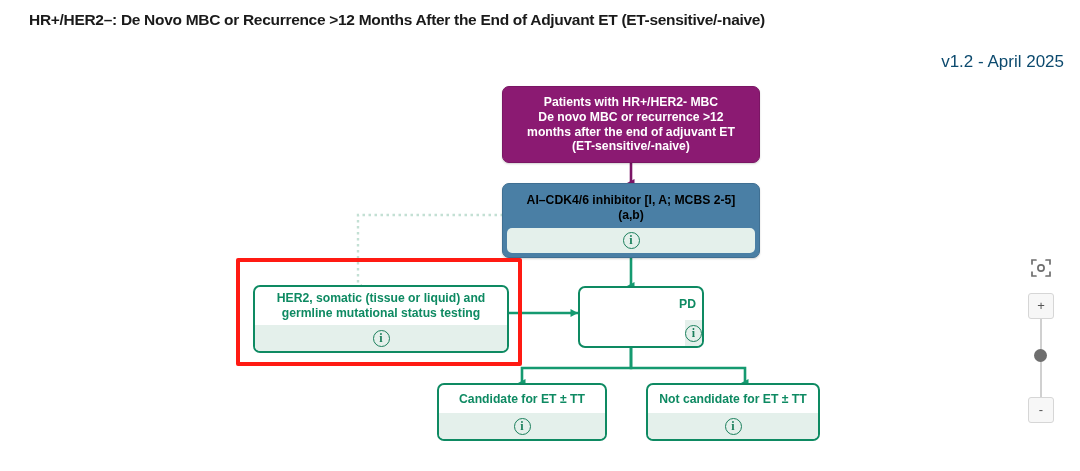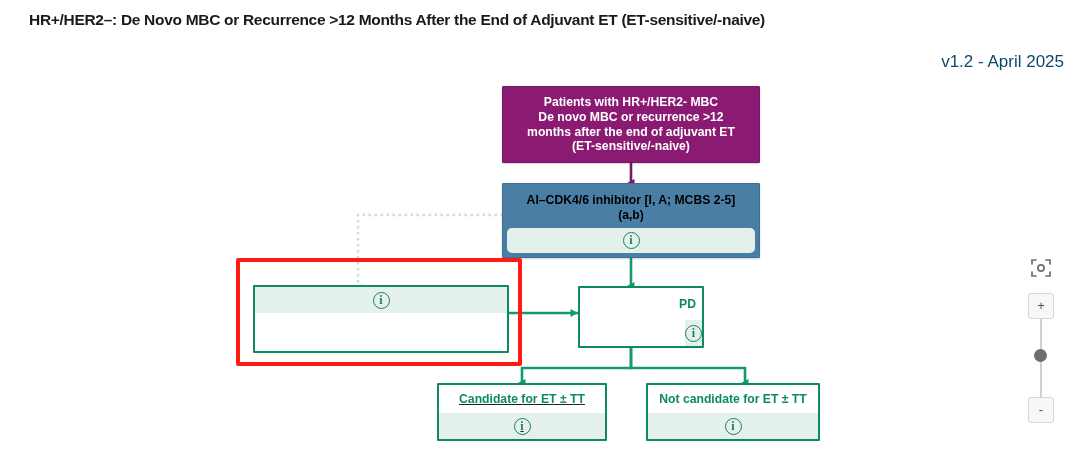--- a/index.html
+++ b/index.html
@@ -43,21 +43,21 @@
     left: 0;
     top: 0;
     width: 1080px;
     height: 471px;
   }
 
   
   .node {
     position: absolute;
     box-sizing: border-box;
-    border-radius: 1px;
+    border-radius: 7px;
     overflow: hidden;
     display: flex;
     flex-direction: column;
   }
   .node-title {
     flex: 1 1 auto;
     display: flex;
     align-items: center;
     justify-content: center;
     text-align: center;
@@ -250,35 +250,37 @@
 
   <div class="node node-blue" style="left:502px; top:183px; width:258px; height:75px;">
     <div class="node-title" style="white-space: pre-line;">AI–CDK4/6 inhibitor [I, A; MCBS 2-5]
 (a,b)</div>
     <div class="node-info">
       <span class="info-icon">i</span>
     </div>
   </div>
 
   <div class="node node-green" style="left:253px; top:285px; width:256px; height:68px;">
+    <div class="node-title" style="white-space: pre-line;">HER2, somatic (tissue or liquid) and
+germline mutational status testing</div>
     <div class="node-info">
       <span class="info-icon">i</span>
     </div>
   </div>
 
   <div id="selection-rect" style="left:236px; top:258px; width:286px; height:108px;"></div>
 
   <div class="node node-green" style="left:578px; top:286px; width:126px; height:62px;align-items:flex-end;">
     <div class="node-title">PD</div>
     <div class="node-info">
       <span class="info-icon">i</span>
     </div>
   </div>
 
-  <div class="node node-green" style="left:437px; top:383px; width:170px; height:58px;text-decoration:underline;">
+  <div class="node node-green" style="left:437px; top:383px; width:170px; height:58px;">
     <div class="node-title">Candidate for ET ± TT</div>
     <div class="node-info">
       <span class="info-icon">i</span>
     </div>
   </div>
 
   <div class="node node-green" style="left:646px; top:383px; width:174px; height:58px;">
     <div class="node-title">Not candidate for ET ± TT</div>
     <div class="node-info">
       <span class="info-icon">i</span>

